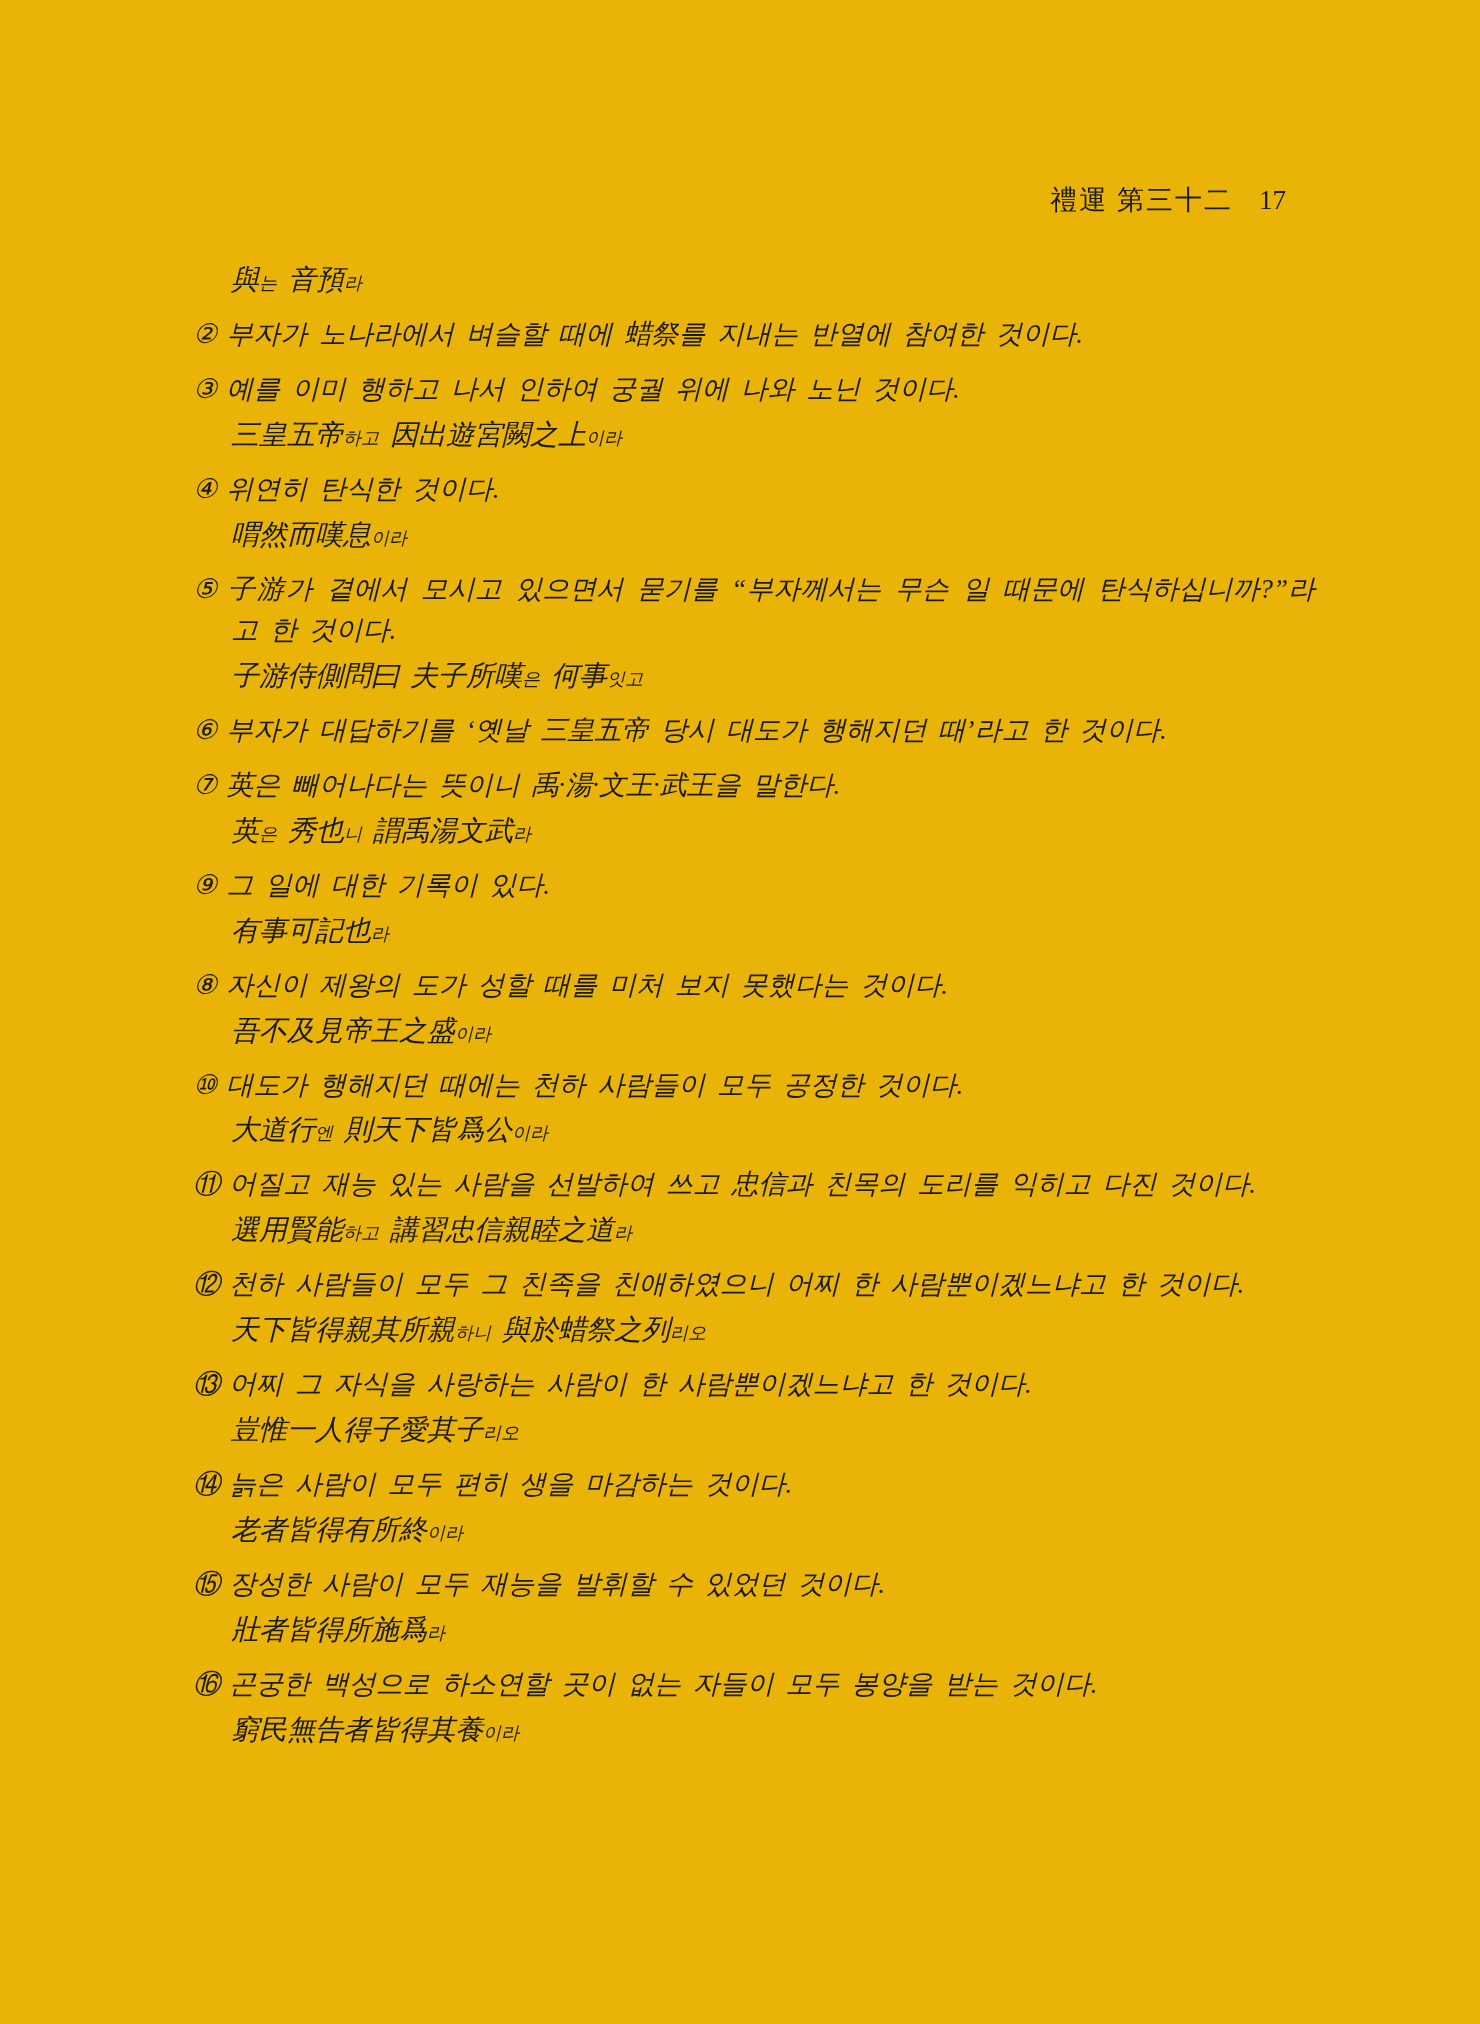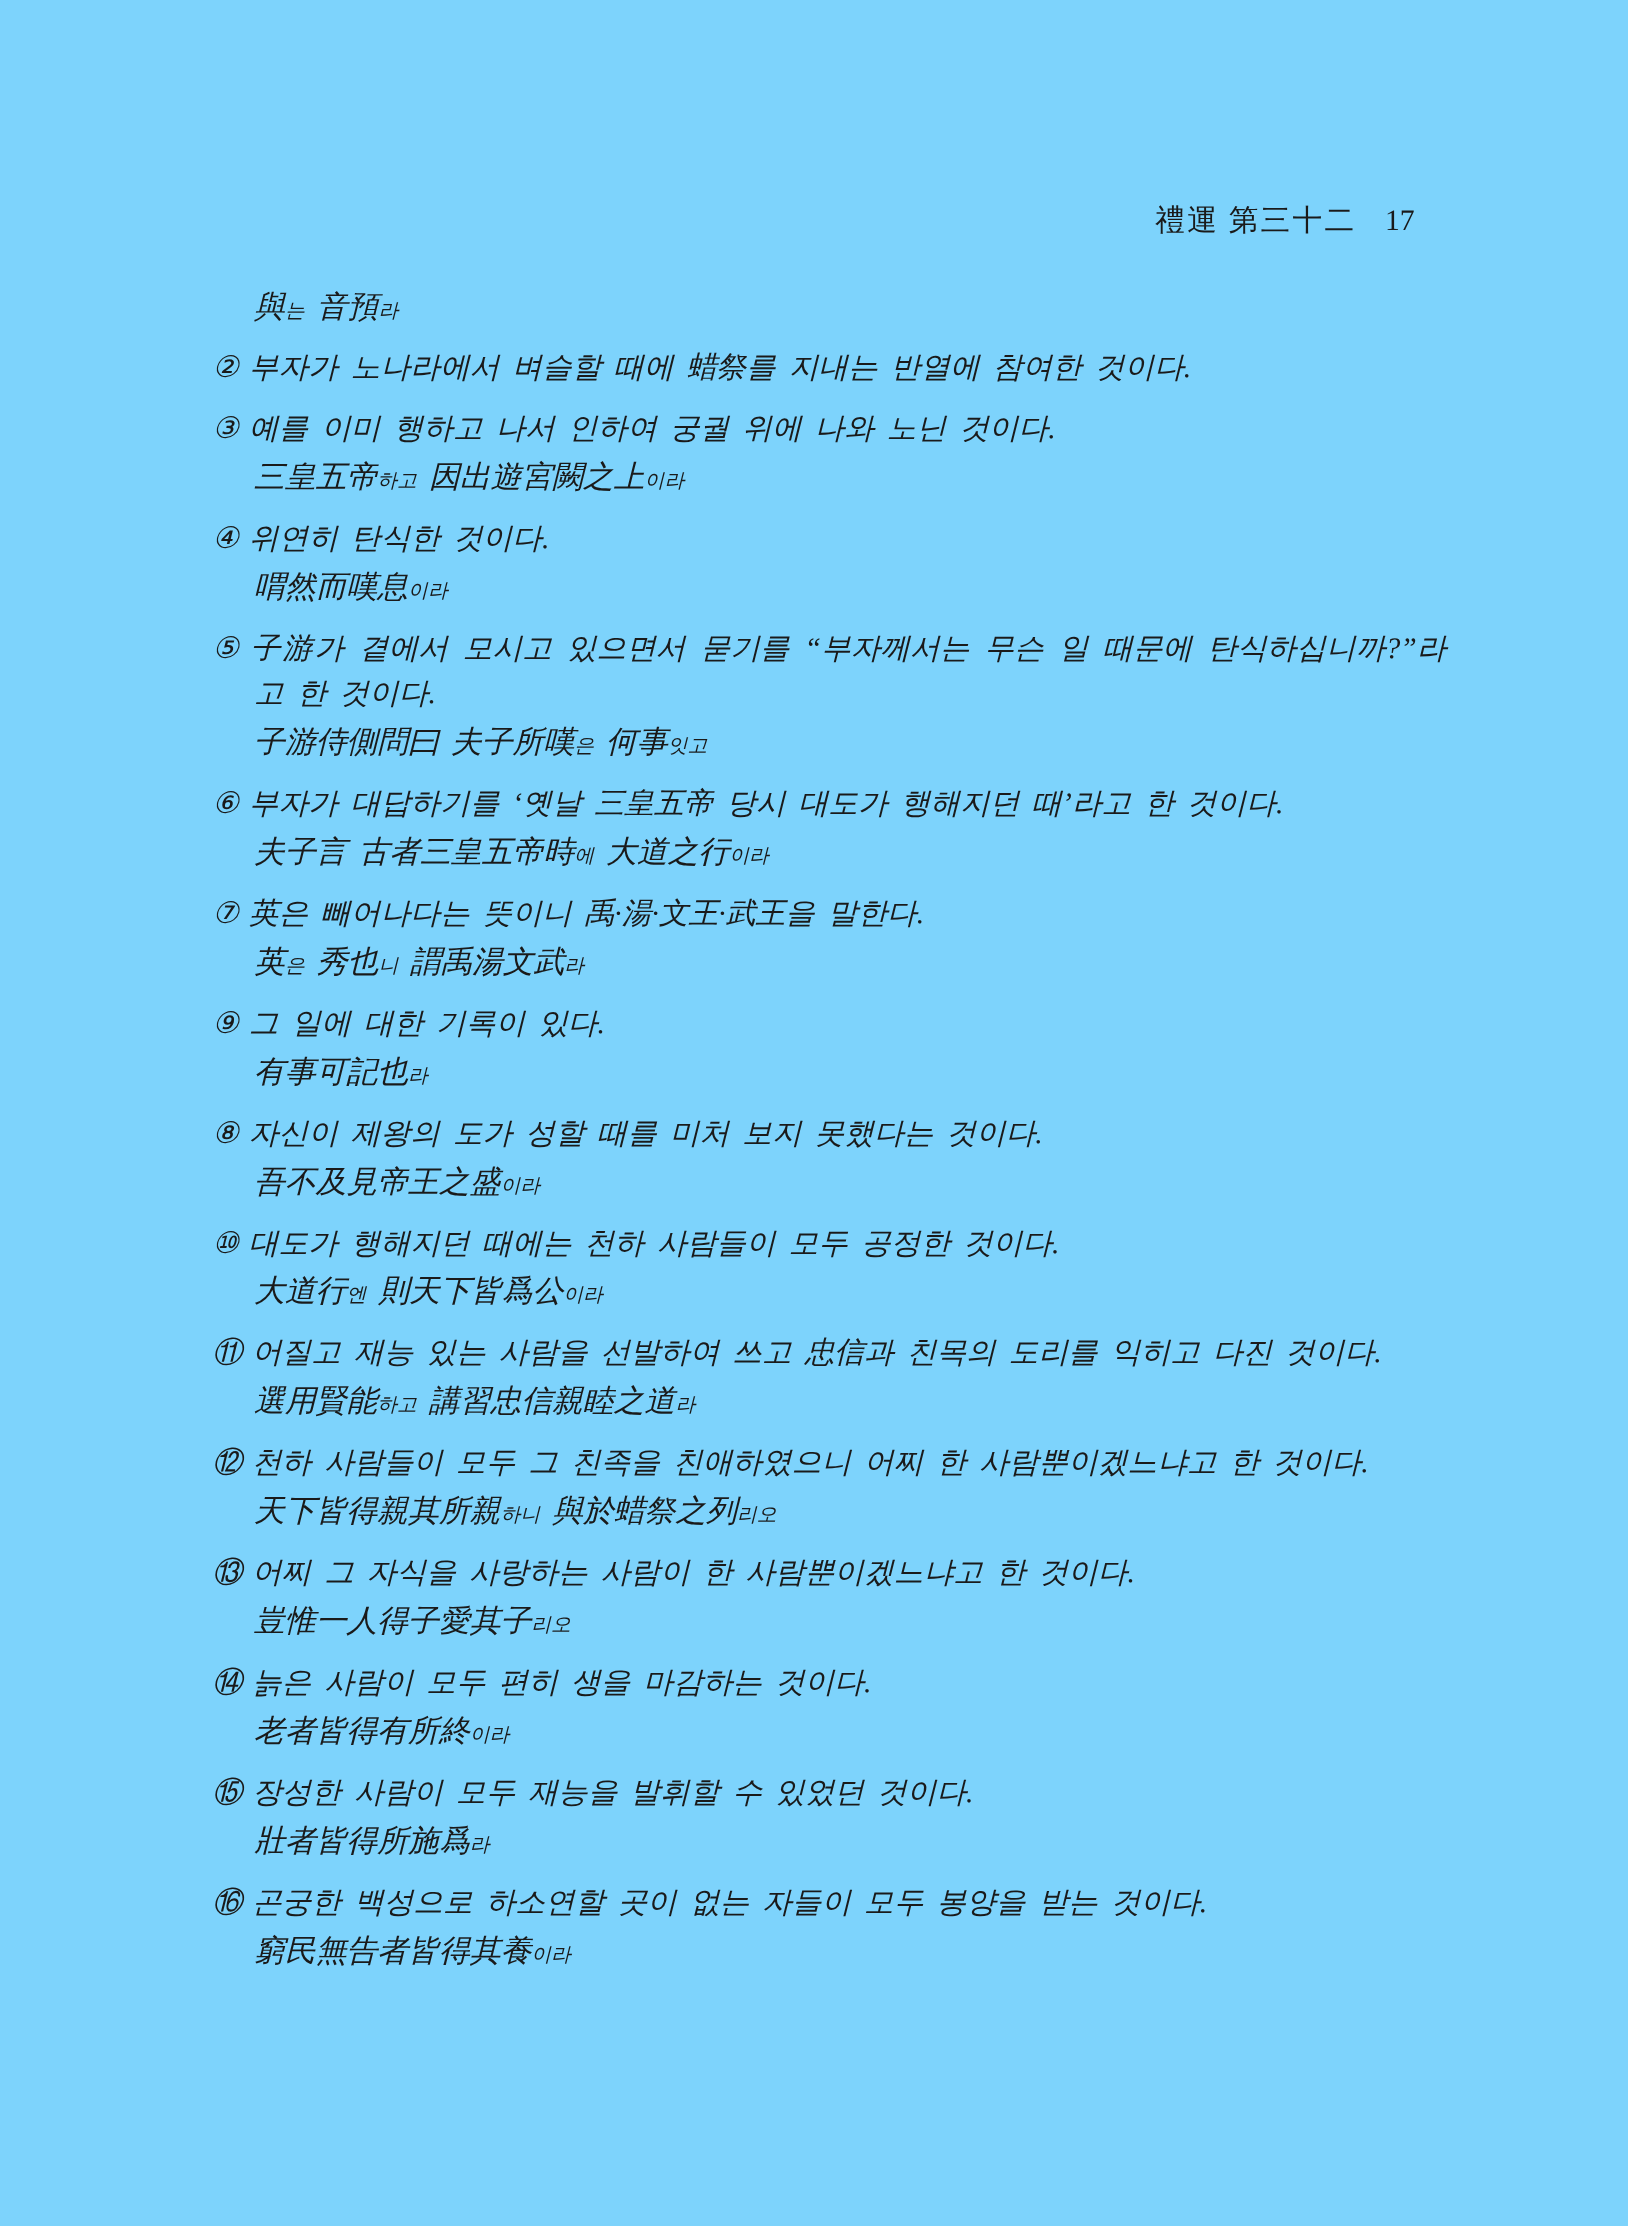--- a/index.html
+++ b/index.html
@@ -4,21 +4,21 @@
 <style>
   html, body {
     margin: 0;
     padding: 0;
     background: #ffffff;
   }
   .page {
     position: relative;
     width: 1480px;
     height: 2024px;
-    background: #7dd3fc;
+    background: #eab308;
     color: #1a1a1a;
     font-family: "Liberation Serif", "DejaVu Serif", serif;
     overflow: hidden;
   }
   .running-head {
     position: absolute;
     top: 182px;
     right: 194px;
     font-size: 27px;
     letter-spacing: 2px;
@@ -86,21 +86,20 @@
       <div class="item">
         <div class="ann"><span class="num">④</span><span>위연히 탄식한 것이다.</span></div>
         <div class="hanmun"><span class="hanja">喟然而嘆息</span><span class="tosmall">이라</span></div>
       </div>
       <div class="item">
         <div class="ann"><span class="num">⑤</span><span>子游가 곁에서 모시고 있으면서 묻기를 “부자께서는 무슨 일 때문에 탄식하십니까?”라고 한 것이다.</span></div>
         <div class="hanmun"><span class="hanja">子游侍側問曰 夫子所嘆</span><span class="tosmall">은</span><span class="hanja"> 何事</span><span class="tosmall">잇고</span></div>
       </div>
       <div class="item">
         <div class="ann"><span class="num">⑥</span><span>부자가 대답하기를 ‘옛날 三皇五帝 당시 대도가 행해지던 때’라고 한 것이다.</span></div>
-        <div class="hanmun"><span class="hanja">夫子言 古者三皇五帝時</span><span class="tosmall">에</span><span class="hanja"> 大道之行</span><span class="tosmall">이라</span></div>
       </div>
       <div class="item">
         <div class="ann"><span class="num">⑦</span><span>英은 빼어나다는 뜻이니 禹·湯·文王·武王을 말한다.</span></div>
         <div class="hanmun"><span class="hanja">英</span><span class="tosmall">은</span><span class="hanja"> 秀也</span><span class="tosmall">니</span><span class="hanja"> 謂禹湯文武</span><span class="tosmall">라</span></div>
       </div>
       <div class="item">
         <div class="ann"><span class="num">⑨</span><span>그 일에 대한 기록이 있다.</span></div>
         <div class="hanmun"><span class="hanja">有事可記也</span><span class="tosmall">라</span></div>
       </div>
       <div class="item">

